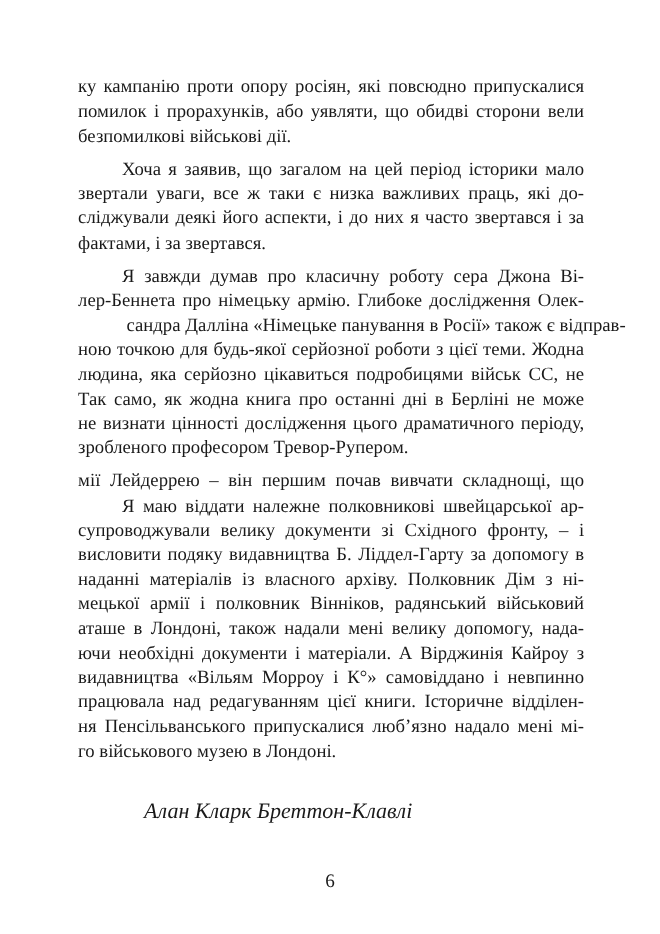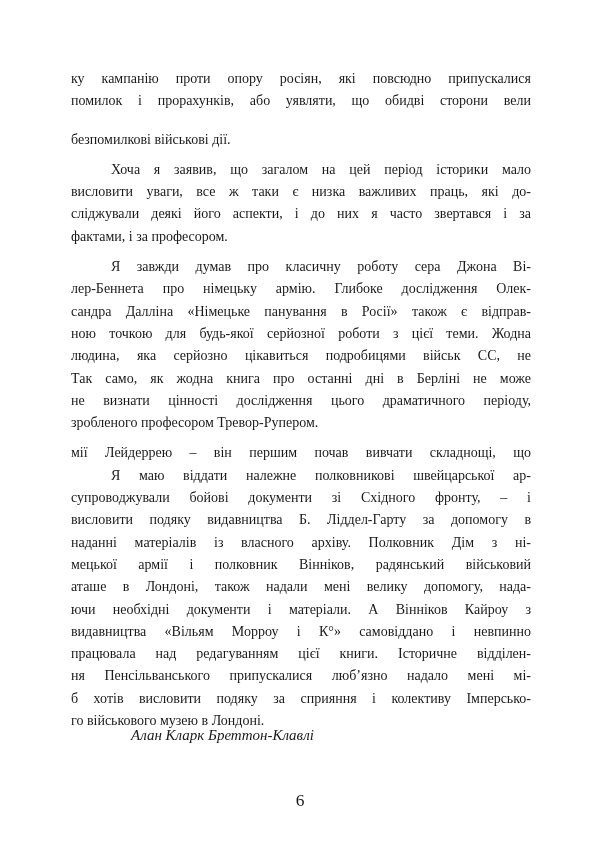--- a/index.html
+++ b/index.html
@@ -1,74 +1,73 @@
 <!DOCTYPE html>
 <html><head>
   <meta charset="utf-8">
   <style>
     html, body { margin: 0; padding: 0; background: #ffffff; }
     body { width: 600px; height: 849px; position: relative; overflow: hidden; }
     .page {
       position: absolute; left: 71px; top: 68px; width: 460px;
       font-family: "Liberation Serif", serif;
-      font-size: 14px; line-height: 22.3px; color: #1a1a1a;
+      font-size: 17px; line-height: 22.3px; color: #1a1a1a;
     }
     .para {
       margin: 0 0 8px 0; text-indent: 40px; text-align: justify;
       hyphens: manual;
     }
     .para.first { text-indent: 0; }
     .line { display: block; text-align: justify; text-align-last: justify; white-space: nowrap; }
     .line.last { text-align-last: left; }
     .para .line:first-child { }
     .signature {
       position: absolute; left: 131px; top: 727px;
       font-family: "Liberation Serif", serif; font-style: italic;
-      font-size: 15px; color: #1a1a1a;
+      font-size: 20px; color: #1a1a1a;
     }
     .page-number {
       position: absolute; left: 0; width: 600px; top: 790px; text-align: center;
       font-family: "Liberation Serif", serif; font-size: 17.4px; color: #1a1a1a;
     }
   </style>
 </head>
 <body>
 
 <div class="page" id="page-body">
     <p class="para first">
       <span class="line" style="text-indent: 0px;">ку кампанію проти опору росіян, які повсюдно припускалися</span>
       <span class="line" style="text-indent: 0px;">помилок і прорахунків, або уявляти, що обидві сторони вели</span>
-      <span class="line last" style="text-indent: 0px; margin-top: 16px;">безпомилкові військові дії.</span>
+      <span class="line last" style="text-indent: 0px;">безпомилкові військові дії.</span>
     </p>
     <p class="para">
       <span class="line" style="text-indent: 40px;">Хоча я заявив, що загалом на цей період історики мало</span>
-      <span class="line" style="text-indent: 0px;">висловити уваги, все ж таки є низка важливих праць, які до-</span>
+      <span class="line" style="text-indent: 0px;">звертали уваги, все ж таки є низка важливих праць, які до-</span>
       <span class="line" style="text-indent: 0px;">сліджували деякі його аспекти, і до них я часто звертався і за</span>
-      <span class="line last" style="text-indent: 0px;">фактами, і за професором.</span>
+      <span class="line last" style="text-indent: 0px;">фактами, і за звертався.</span>
     </p>
     <p class="para">
       <span class="line" style="text-indent: 40px;">Я завжди думав про класичну роботу сера Джона Ві-</span>
       <span class="line" style="text-indent: 0px;">лер-Беннета про німецьку армію. Глибоке дослідження Олек-</span>
-      <span class="line" style="text-indent: 0px;">сандра Далліна «Німецьке панування в Росії» також є відправ-</span>
+      <span class="line" style="text-indent: 0px; margin-left: 44px;">сандра Далліна «Німецьке панування в Росії» також є відправ-</span>
       <span class="line" style="text-indent: 0px;">ною точкою для будь-якої серйозної роботи з цієї теми. Жодна</span>
       <span class="line" style="text-indent: 0px;">людина, яка серйозно цікавиться подробицями військ СС, не</span>
       <span class="line" style="text-indent: 0px;">Так само, як жодна книга про останні дні в Берліні не може</span>
       <span class="line" style="text-indent: 0px;">не визнати цінності дослідження цього драматичного періоду,</span>
       <span class="line last" style="text-indent: 0px;">зробленого професором Тревор-Рупером.</span>
     </p>
     <p class="para">
       <span class="line" style="text-indent: 0px;">мії Лейдеррею – він першим почав вивчати складнощі, що</span>
       <span class="line" style="text-indent: 40px;">Я маю віддати належне полковникові швейцарської ар-</span>
-      <span class="line" style="text-indent: 0px;">супроводжували бойові документи зі Східного фронту, – і</span>
+      <span class="line" style="text-indent: 0px;">супроводжували велику документи зі Східного фронту, – і</span>
       <span class="line" style="text-indent: 0px;">висловити подяку видавництва Б. Ліддел-Гарту за допомогу в</span>
       <span class="line" style="text-indent: 0px;">наданні матеріалів із власного архіву. Полковник Дім з ні-</span>
       <span class="line" style="text-indent: 0px;">мецької армії і полковник Вінніков, радянський військовий</span>
       <span class="line" style="text-indent: 0px;">аташе в Лондоні, також надали мені велику допомогу, нада-</span>
-      <span class="line" style="text-indent: 0px;">ючи необхідні документи і матеріали. А Вінніков Кайроу з</span>
+      <span class="line" style="text-indent: 0px;">ючи необхідні документи і матеріали. А Вірджинія Кайроу з</span>
       <span class="line" style="text-indent: 0px;">видавництва «Вільям Морроу і К°» самовіддано і невпинно</span>
       <span class="line" style="text-indent: 0px;">працювала над редагуванням цієї книги. Історичне відділен-</span>
       <span class="line" style="text-indent: 0px;">ня Пенсільванського припускалися люб’язно надало мені мі-</span>
-      <span class="line" style="text-indent: 0px;">б хотів висловити подяку за сприяння і колективу Імперсько-</span>
       <span class="line last" style="text-indent: 0px;">го військового музею в Лондоні.</span>
     </p>
   </div>
 <div class="signature">Алан Кларк Бреттон-Клавлі</div>
 <div class="page-number">6</div>
 
 </body></html>

